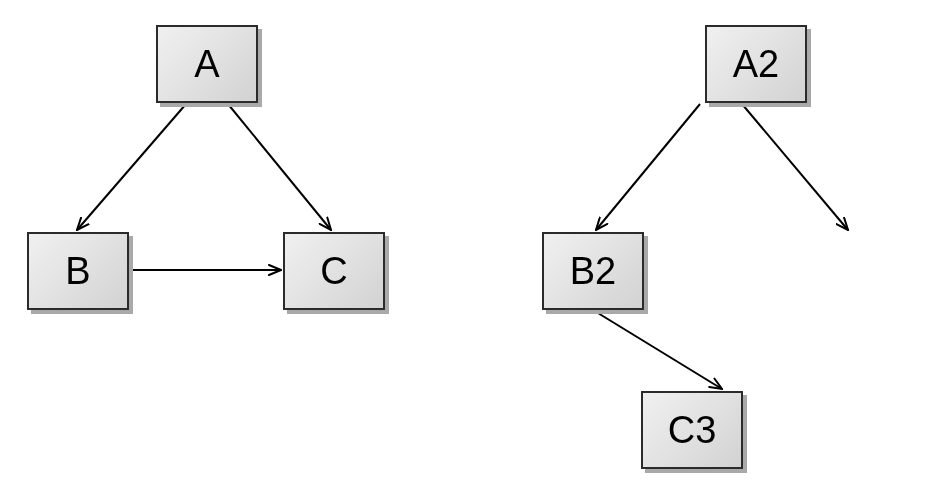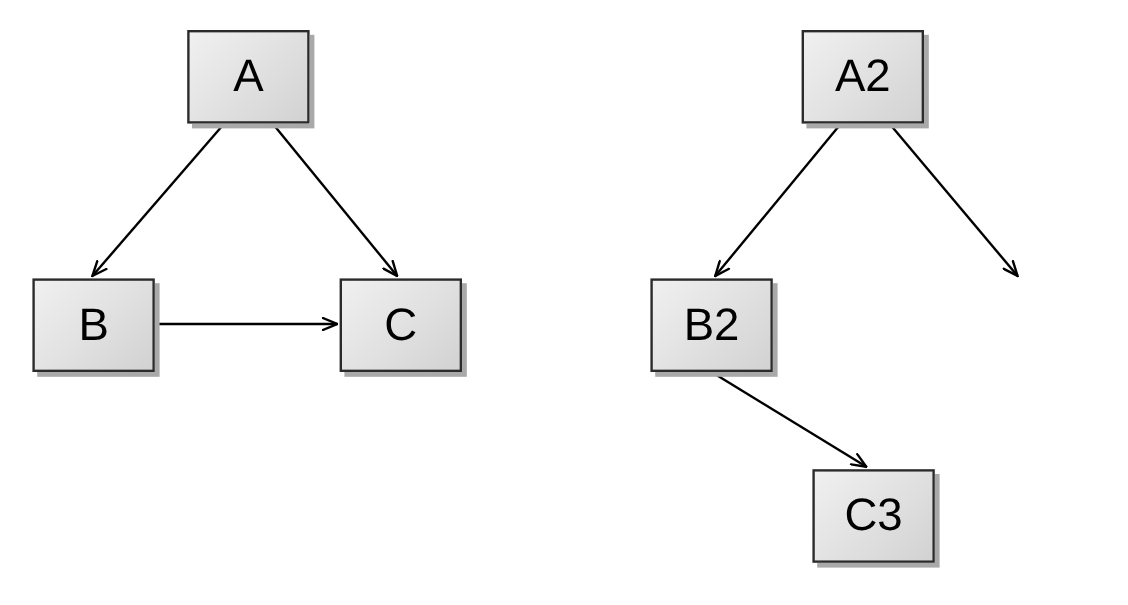--- a/index.html
+++ b/index.html
@@ -37,24 +37,24 @@
   }
   .node .label {
     font-size: 38px;
     line-height: 1;
     color: #000000;
   }
   
   .node-A  { left: 156px; top: 25px; }
   .node-B  { left: 27px;  top: 232px; }
   .node-C  { left: 283px; top: 232px; }
-  .node-A2 { left: 668px; top: 25px; }
+  .node-A2 { left: 705px; top: 25px; }
   .node-B2 { left: 542px; top: 232px; }
   .node-C2 { left: 799px; top: 232px; }
-  .node-C3 { left: 677px; top: 391px; text-align: right; }
+  .node-C3 { left: 641px; top: 391px; text-align: right; }
 </style>
 </head>
 <body>
 
 <div class="canvas">
 
   <svg class="edges" width="940" height="504" viewBox="0 0 940 504" xmlns="http://www.w3.org/2000/svg">
     <defs>
       <marker id="arrowhead" viewBox="0 0 14 12" refX="13" refY="6" markerWidth="14" markerHeight="12" orient="auto" markerUnits="userSpaceOnUse">
         <path d="M1,1 L13,6 L1,11" fill="none" stroke="#000000" stroke-width="2" stroke-linecap="round"></path>

